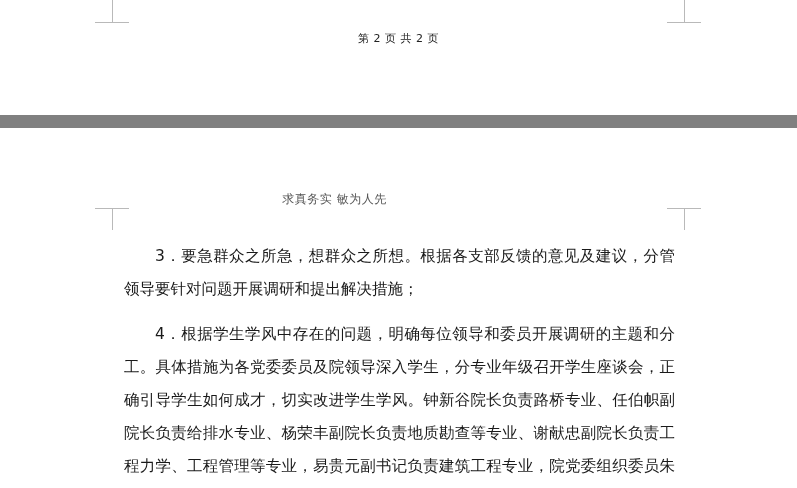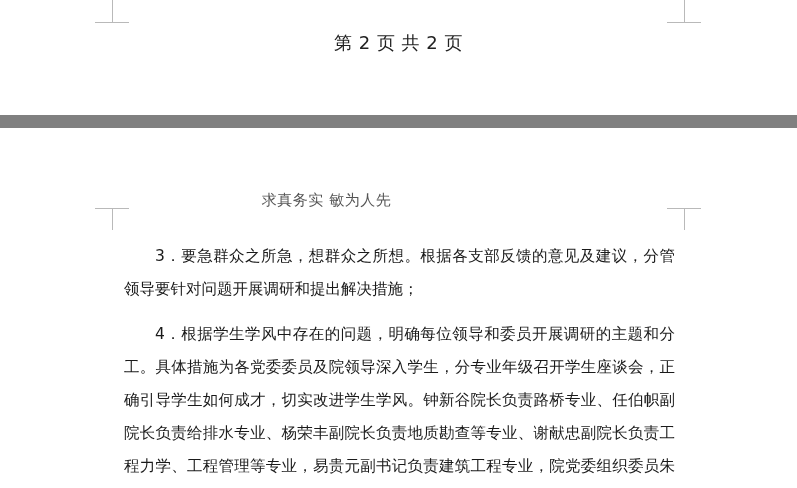--- a/index.html
+++ b/index.html
@@ -51,32 +51,32 @@
     position: absolute;
     height: 1px;
     background: #b9b9b9;
   }
   .page-footer-num {
     position: absolute;
     top: 31px;
     left: 0;
     width: 797px;
     text-align: center;
-    font-size: 18px;
+    font-size: 11px;
     color: #222;
     font-family: "DejaVu Sans", sans-serif;
     letter-spacing: 0.5px;
   }
   .header-line {
     position: absolute;
     top: 191px;
-    left: 0;
+    left: 8px;
     width: 653px;
     text-align: center;
-    font-size: 15px;
+    font-size: 12px;
     color: #555;
     font-family: "DejaVu Sans", sans-serif;
     letter-spacing: 0.5px;
   }
   .body-text {
     position: absolute;
     top: 228px;
     left: 112px;
     width: 575px;
     font-size: 15.5px;

